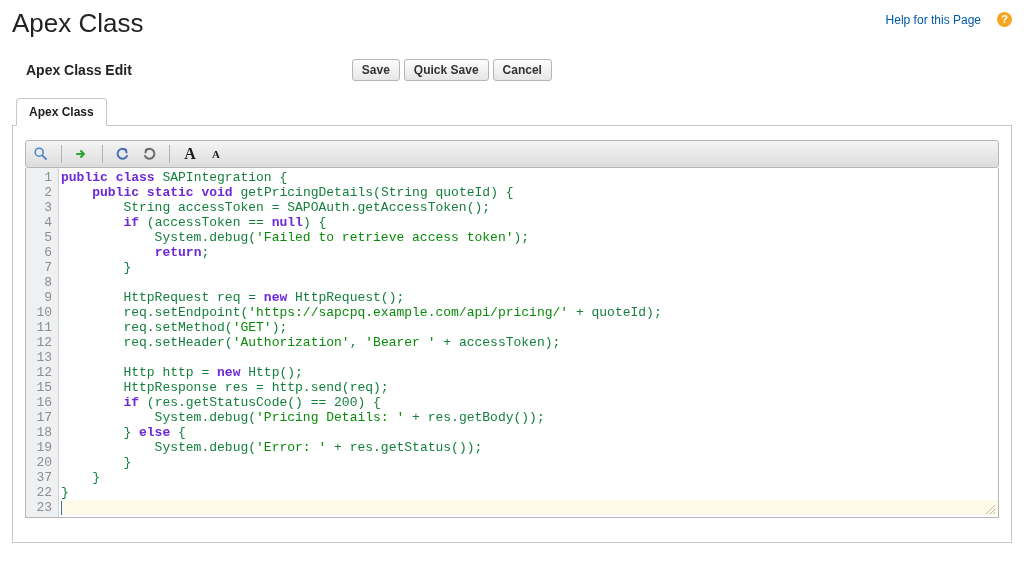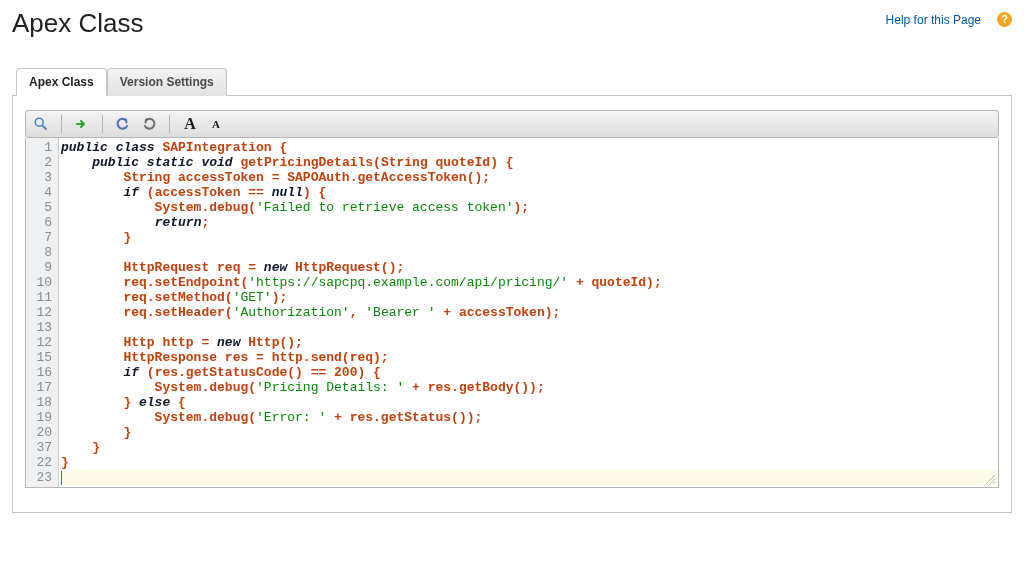--- a/index.html
+++ b/index.html
@@ -167,23 +167,23 @@
     padding: 2px 0 2px 2px;
     overflow: hidden;
     white-space: pre;
   }
   .code-lines .ln { height: 15px; }
   .code-lines .ln.cursor-line {
     background: #fdfbe7;
   }
 
   
-  .kw   { color: #0f172a; font-weight: bold; font-style: italic; }                          
+  .kw   { color: #6d28d9; font-weight: bold; }                          
   .str  { color: #0a8a0a; }
-  .plain{ color: #c2410c; font-weight: bold; }
+  .plain{ color: #15803d; }
   .cursor {
     display:inline-block;
     width:0;
     border-left:1px solid #3a6fb7;
     height:14px;
     vertical-align:bottom;
   }
 
   
   .resize-handle {
@@ -201,24 +201,29 @@
 <div class="page">
 
   <div class="header-row">
     <h1 class="page-title">Apex Class</h1>
     <a class="help-link">
       <span>Help for this Page</span>
       <span class="help-icon">?</span>
     </a>
   </div>
 
+  <div class="subheader-row">
+    <div class="subheader">Apex Class Edit</div>
+    <button class="btn">Save</button>
+    <button class="btn">Quick Save</button>
+    <button class="btn">Cancel</button>
+  </div>
 
   <div class="tabs-row">
     <div class="tab active">Apex Class</div>
-    <div class="tab">Version Settings</div>
   </div>
 
   <div class="editor-panel">
 
     <div class="code-toolbar">
       <span class="tb-icon">
         <svg width="16" height="16" viewBox="0 0 16 16">
           <circle cx="6.2" cy="6.2" r="4" fill="none" stroke="#4d86c8" stroke-width="1.6"></circle>
           <line x1="9.3" y1="9.3" x2="13" y2="13" stroke="#4d86c8" stroke-width="1.8" stroke-linecap="round"></line>
         </svg>

